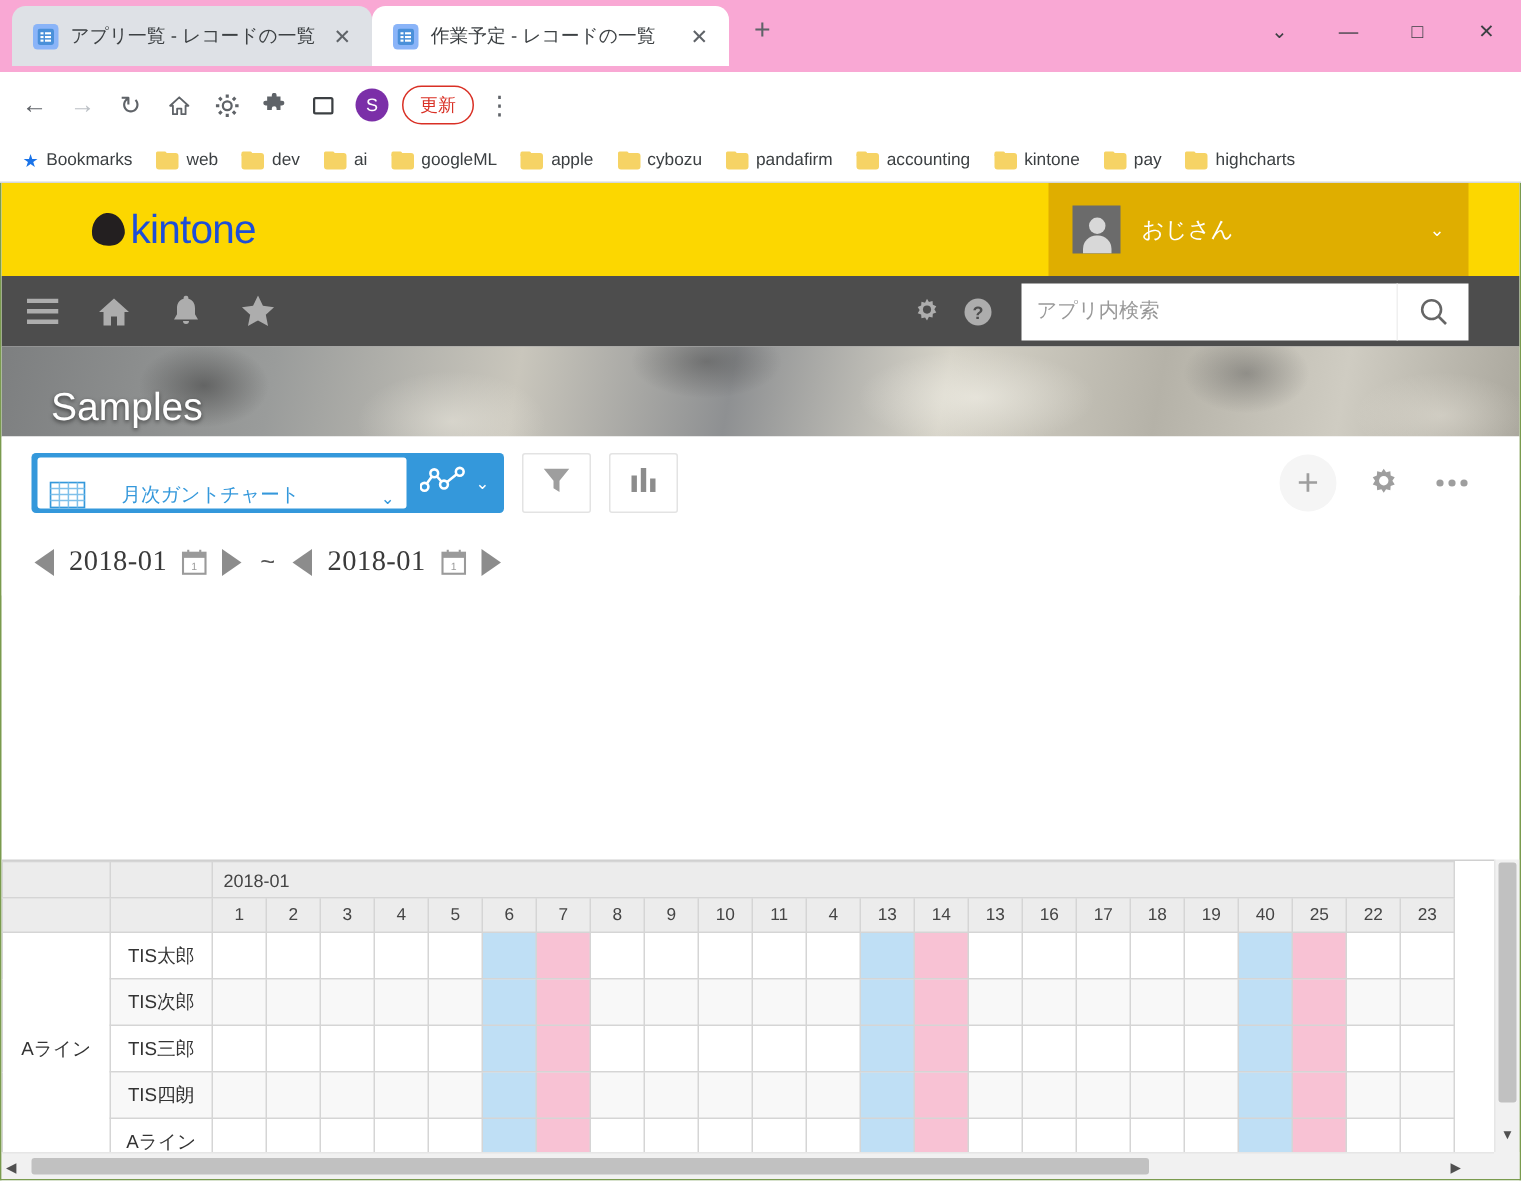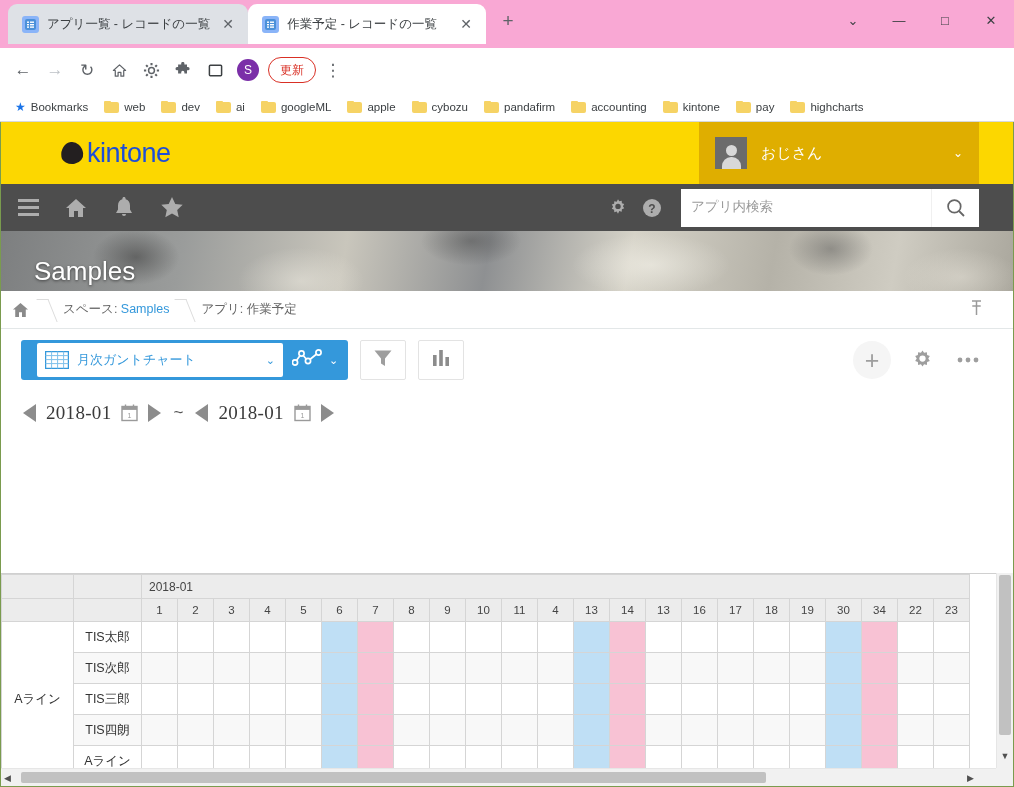--- a/index.html
+++ b/index.html
@@ -147,23 +147,23 @@
                       transform: skewX(22deg); }
   .crumb-item { font-size: 12.5px; color: #666; padding: 0 8px; white-space: nowrap; }
   .crumb-item .lnk { color: #3498db; }
   .crumb-pin { position: absolute; right: 30px; color: #9a9a9a; font-size: 15px; }
 
   
   .k-toolbar { height: 62px; display: flex; align-items: center; padding: 0 20px;
                position: relative; background: #fff; }
   .view-select-wrap { display: flex; align-items: center; height: 40px;
                       background: #3498db; border-radius: 3px; }
-  .view-select { width: 246px; height: 34px; margin-left: 16px; background: #fff;
-                 border-radius: 2px; display: flex; align-items: center;
-                 padding: 0 8px; gap: 8px; }
+  .view-select { width: 246px; height: 34px; margin-left: 4px; background: #fff;
+                 border-radius: 2px; display: flex; align-items: flex-end;
+                 padding: 0 8px; gap: 24px; }
   .grid-icon { width: 24px; height: 18px; flex: 0 0 24px; }
   .view-name { flex: 1 1 auto; font-size: 13px; color: #3498db; white-space: nowrap; }
   .sel-caret { color: #3498db; font-size: 11px; }
   .chart-toggle { display: flex; align-items: center; gap: 7px; padding: 0 10px 0 9px;
                   color: #fff; }
   .tool-sq { width: 46px; height: 40px; border: 1px solid #e3e3e3; background: #fff;
              display: flex; align-items: center; justify-content: center;
              margin-left: 12px; border-radius: 2px; }
   .toolbar-right { position: absolute; right: 30px; display: flex; align-items: center;
                    gap: 16px; }
@@ -425,36 +425,20 @@
               </svg>
           </span>
         </div>
       </div>
     </div>
 
     <div class="k-banner">
       <div class="k-banner-title">Samples</div>
     </div>
 
-    <div class="k-crumb">
-      <span class="crumb-home">
-        <svg width="17" height="16" viewBox="0 0 18 17">
-            <path d="M9 1L1 8h2.4v8h4v-5h3.2v5h4V8H17z" fill="#8a8a8a"></path>
-          </svg>
-      </span>
-      <span class="crumb-sep"></span>
-      <span class="crumb-item"><span>スペース: </span><span class="lnk">Samples</span></span>
-      <span class="crumb-sep"></span>
-      <span class="crumb-item">アプリ: 作業予定</span>
-      <span class="crumb-pin">
-        <svg width="13" height="17" viewBox="0 0 13 17">
-            <path d="M2 1h9M6.5 1v14M2.3 6h8.4" stroke="#9a9a9a" stroke-width="1.5" fill="none"></path>
-          </svg>
-      </span>
-    </div>
 
     <div class="k-toolbar">
       <div class="view-select-wrap">
         <div class="view-select">
           <span class="grid-icon">
             <svg width="24" height="18" viewBox="0 0 24 18">
                 <rect x="0.6" y="0.6" width="22.8" height="16.8" fill="#fff" stroke="#3498db" stroke-width="1.3"></rect>
                 <g stroke="#7fc0ea" stroke-width="1">
                   <path d="M.6 4.6h22.8M.6 8.6h22.8M.6 12.6h22.8M6.6.6v16.8M12.6.6v16.8M18.6.6v16.8"></path>
                 </g>
@@ -591,22 +575,22 @@
                 <th class="">10</th>
                 <th class="">11</th>
                 <th class="">4</th>
                 <th class="sat">13</th>
                 <th class="sun">14</th>
                 <th class="">13</th>
                 <th class="">16</th>
                 <th class="">17</th>
                 <th class="">18</th>
                 <th class="">19</th>
-                <th class="sat">30</th>
-                <th class="sun">34</th>
+                <th class="sat">40</th>
+                <th class="sun">25</th>
                 <th class="">22</th>
                 <th class="">23</th>
               </tr>
               <tr class="row-odd">
                 <td class="group-cell" rowspan="5">Aライン</td>
                 <td class="name-cell">TIS太郎</td>
                 <td class=""></td>
                 <td class=""></td>
                 <td class=""></td>
                 <td class=""></td>

